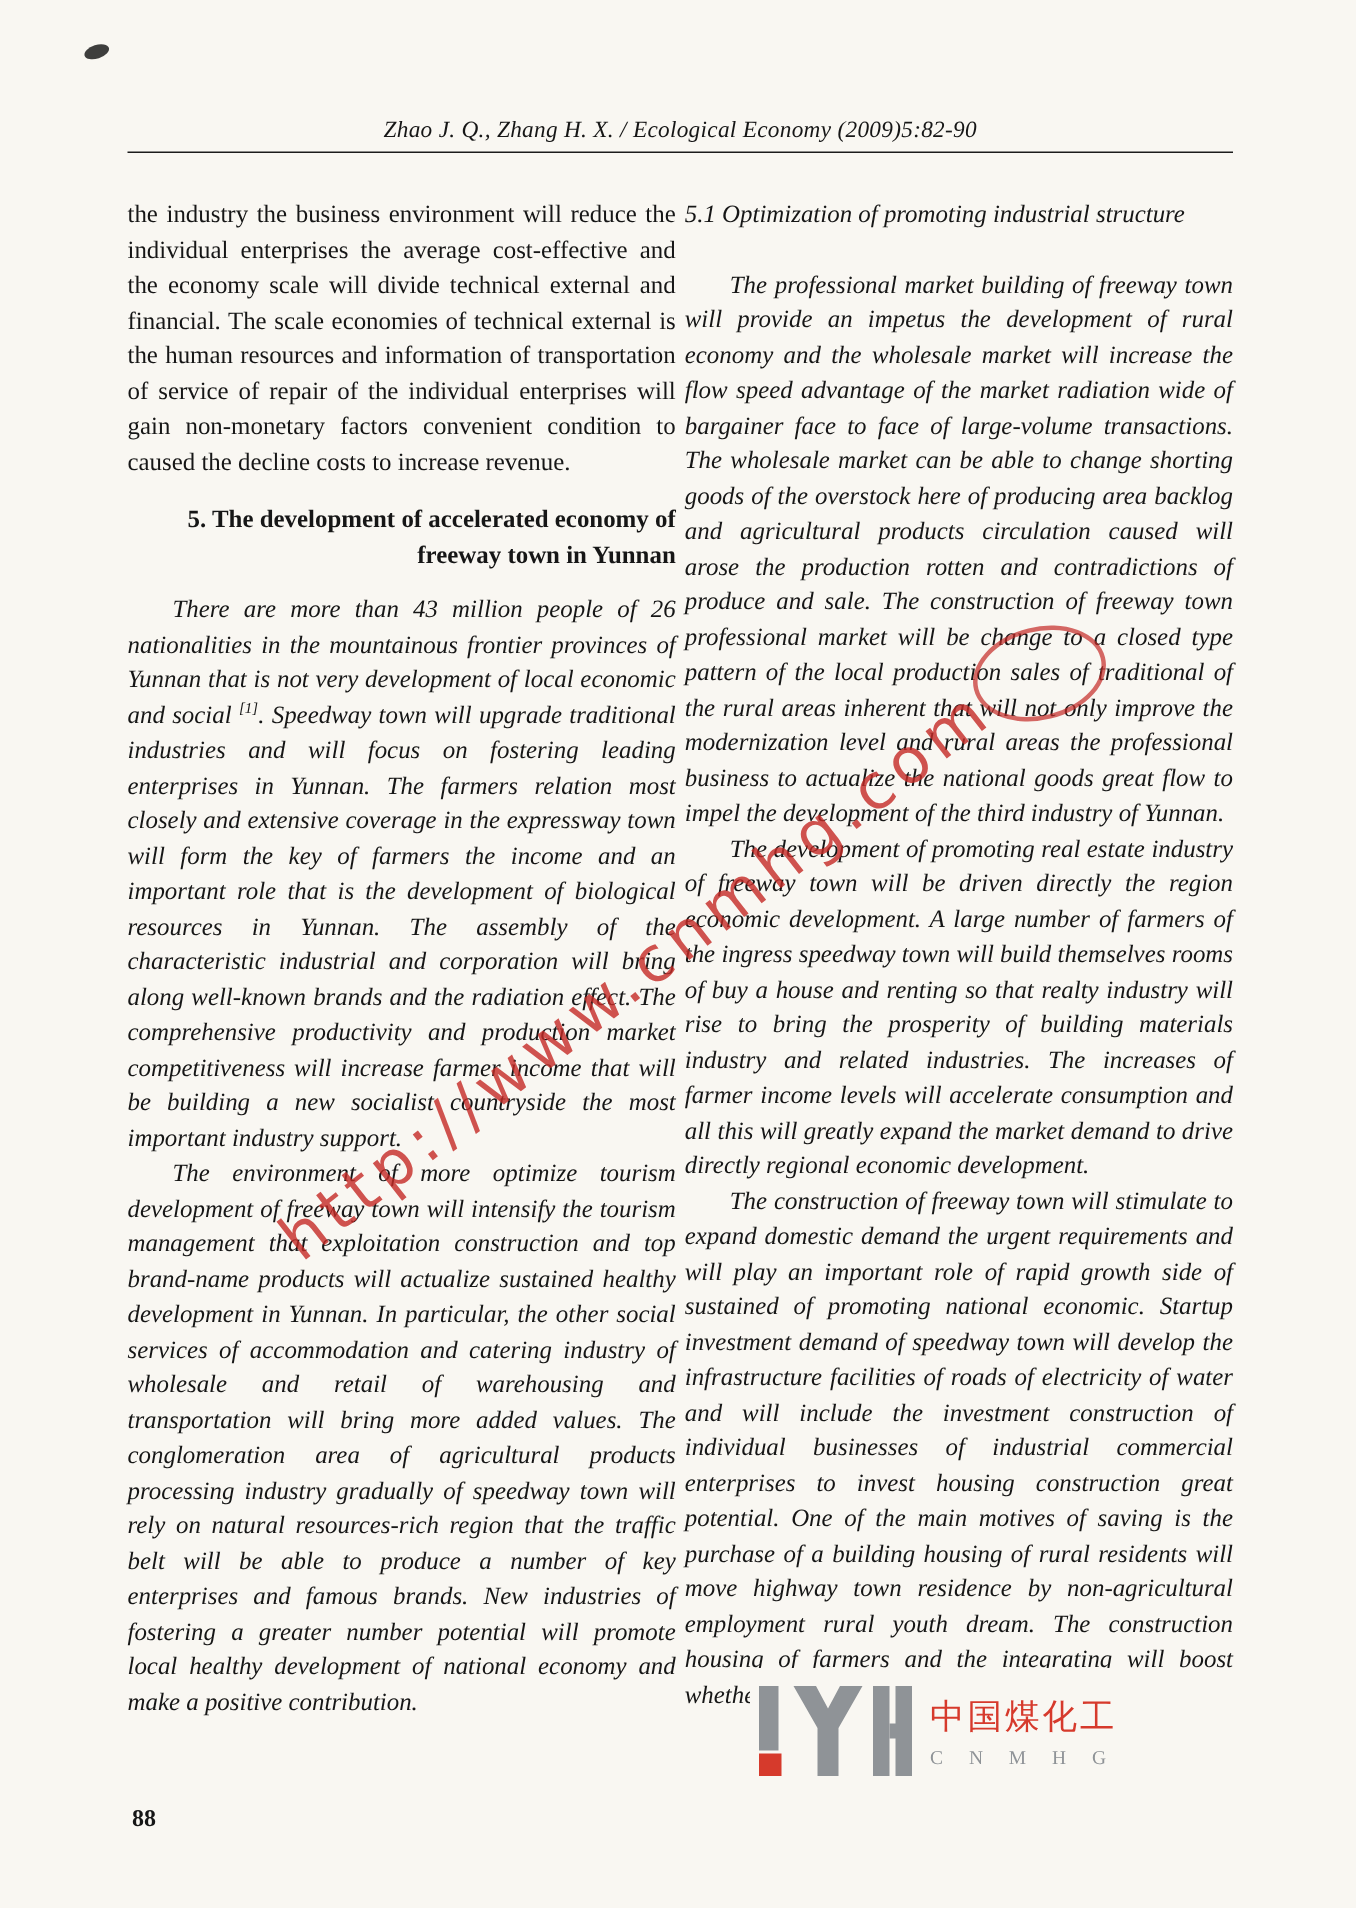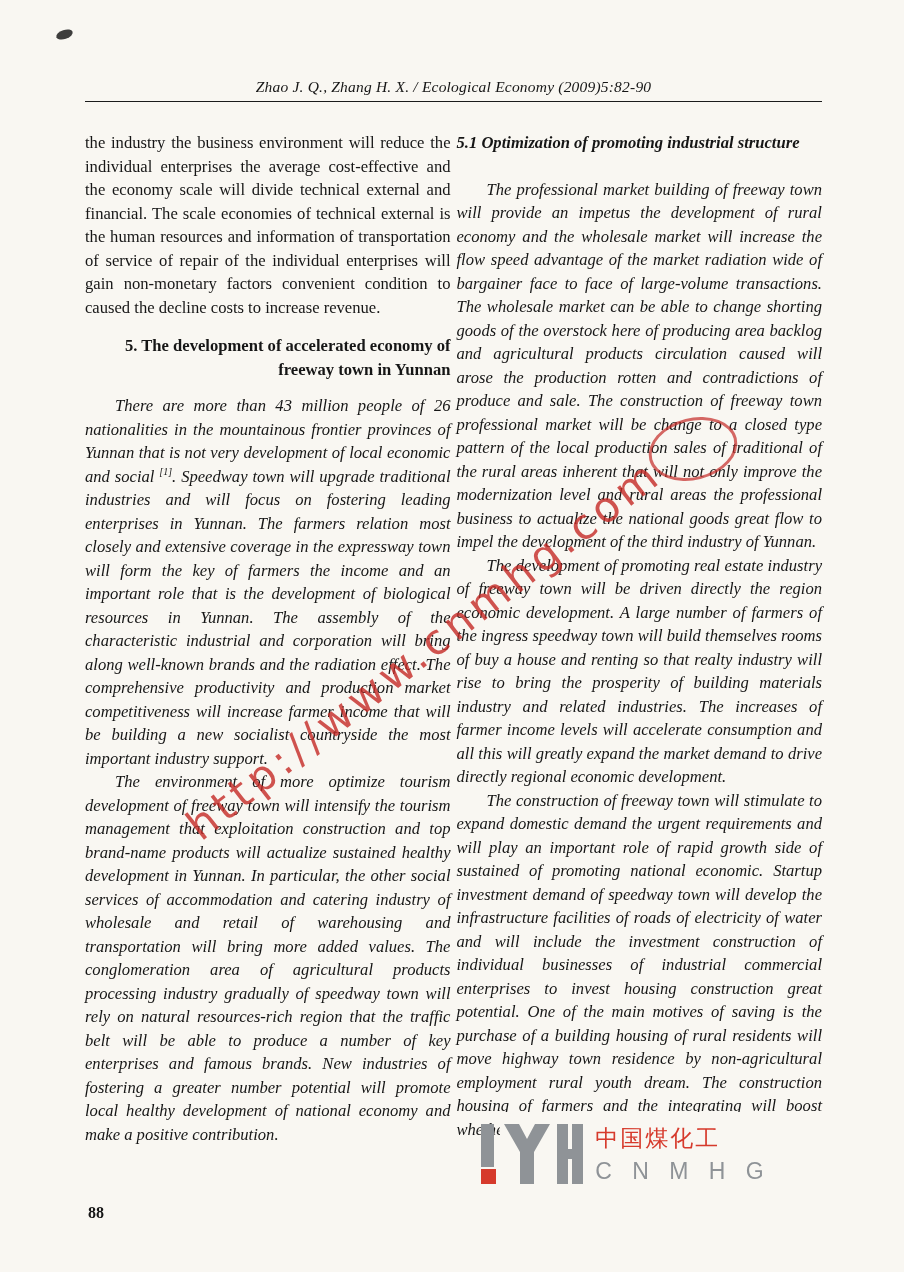--- a/index.html
+++ b/index.html
@@ -64,21 +64,21 @@
   h2.section-heading {
     font-size: 16.6px;
     font-weight: bold;
     line-height: 23.5px;
     margin: 15px 0 13px 0;
     text-align: right;
   }
 
   h3.subsection-heading {
     font-size: 16.6px;
-    font-weight: bold;
+    font-weight: normal;
     font-style: italic;
     line-height: 23.5px;
     margin: 0 0 23px 0;
     text-align: left;
   }
 
   sup.ref {
     font-size: 10px;
     line-height: 0;
     vertical-align: super;
@@ -119,45 +119,44 @@
     left: 500px;
     top: 1112px;
     width: 250px;
     height: 84px;
     background: var(--paper, #f9f7f2);
     display: flex;
     align-items: center;
     gap: 12px;
     padding: 6px 4px;
     z-index: 6;
-    justify-content: center;
   }
 
   .logo-glyph { flex: 0 0 auto; }
 
   .logo-text {
     display: flex;
     flex-direction: column;
     justify-content: center;
     gap: 4px;
   }
 
   .logo-cn {
     font-size: 23px;
     letter-spacing: 2px;
     color: var(--logo_red, #d63a2c);
     font-family: "DejaVu Sans", sans-serif;
     white-space: nowrap;
   }
 
   .logo-en {
-    font-size: 23px;
+    font-size: 13px;
     letter-spacing: 7px;
     color: var(--logo_gray, #8f9397);
-    font-family: Liberation Sans, sans-serif;
+    font-family: Liberation Serif, serif;
     white-space: nowrap;
   }
 
   .page-number {
     position: absolute;
     left: 88px;
     top: 1204px;
     font-size: 16px;
     font-weight: bold;
   }

